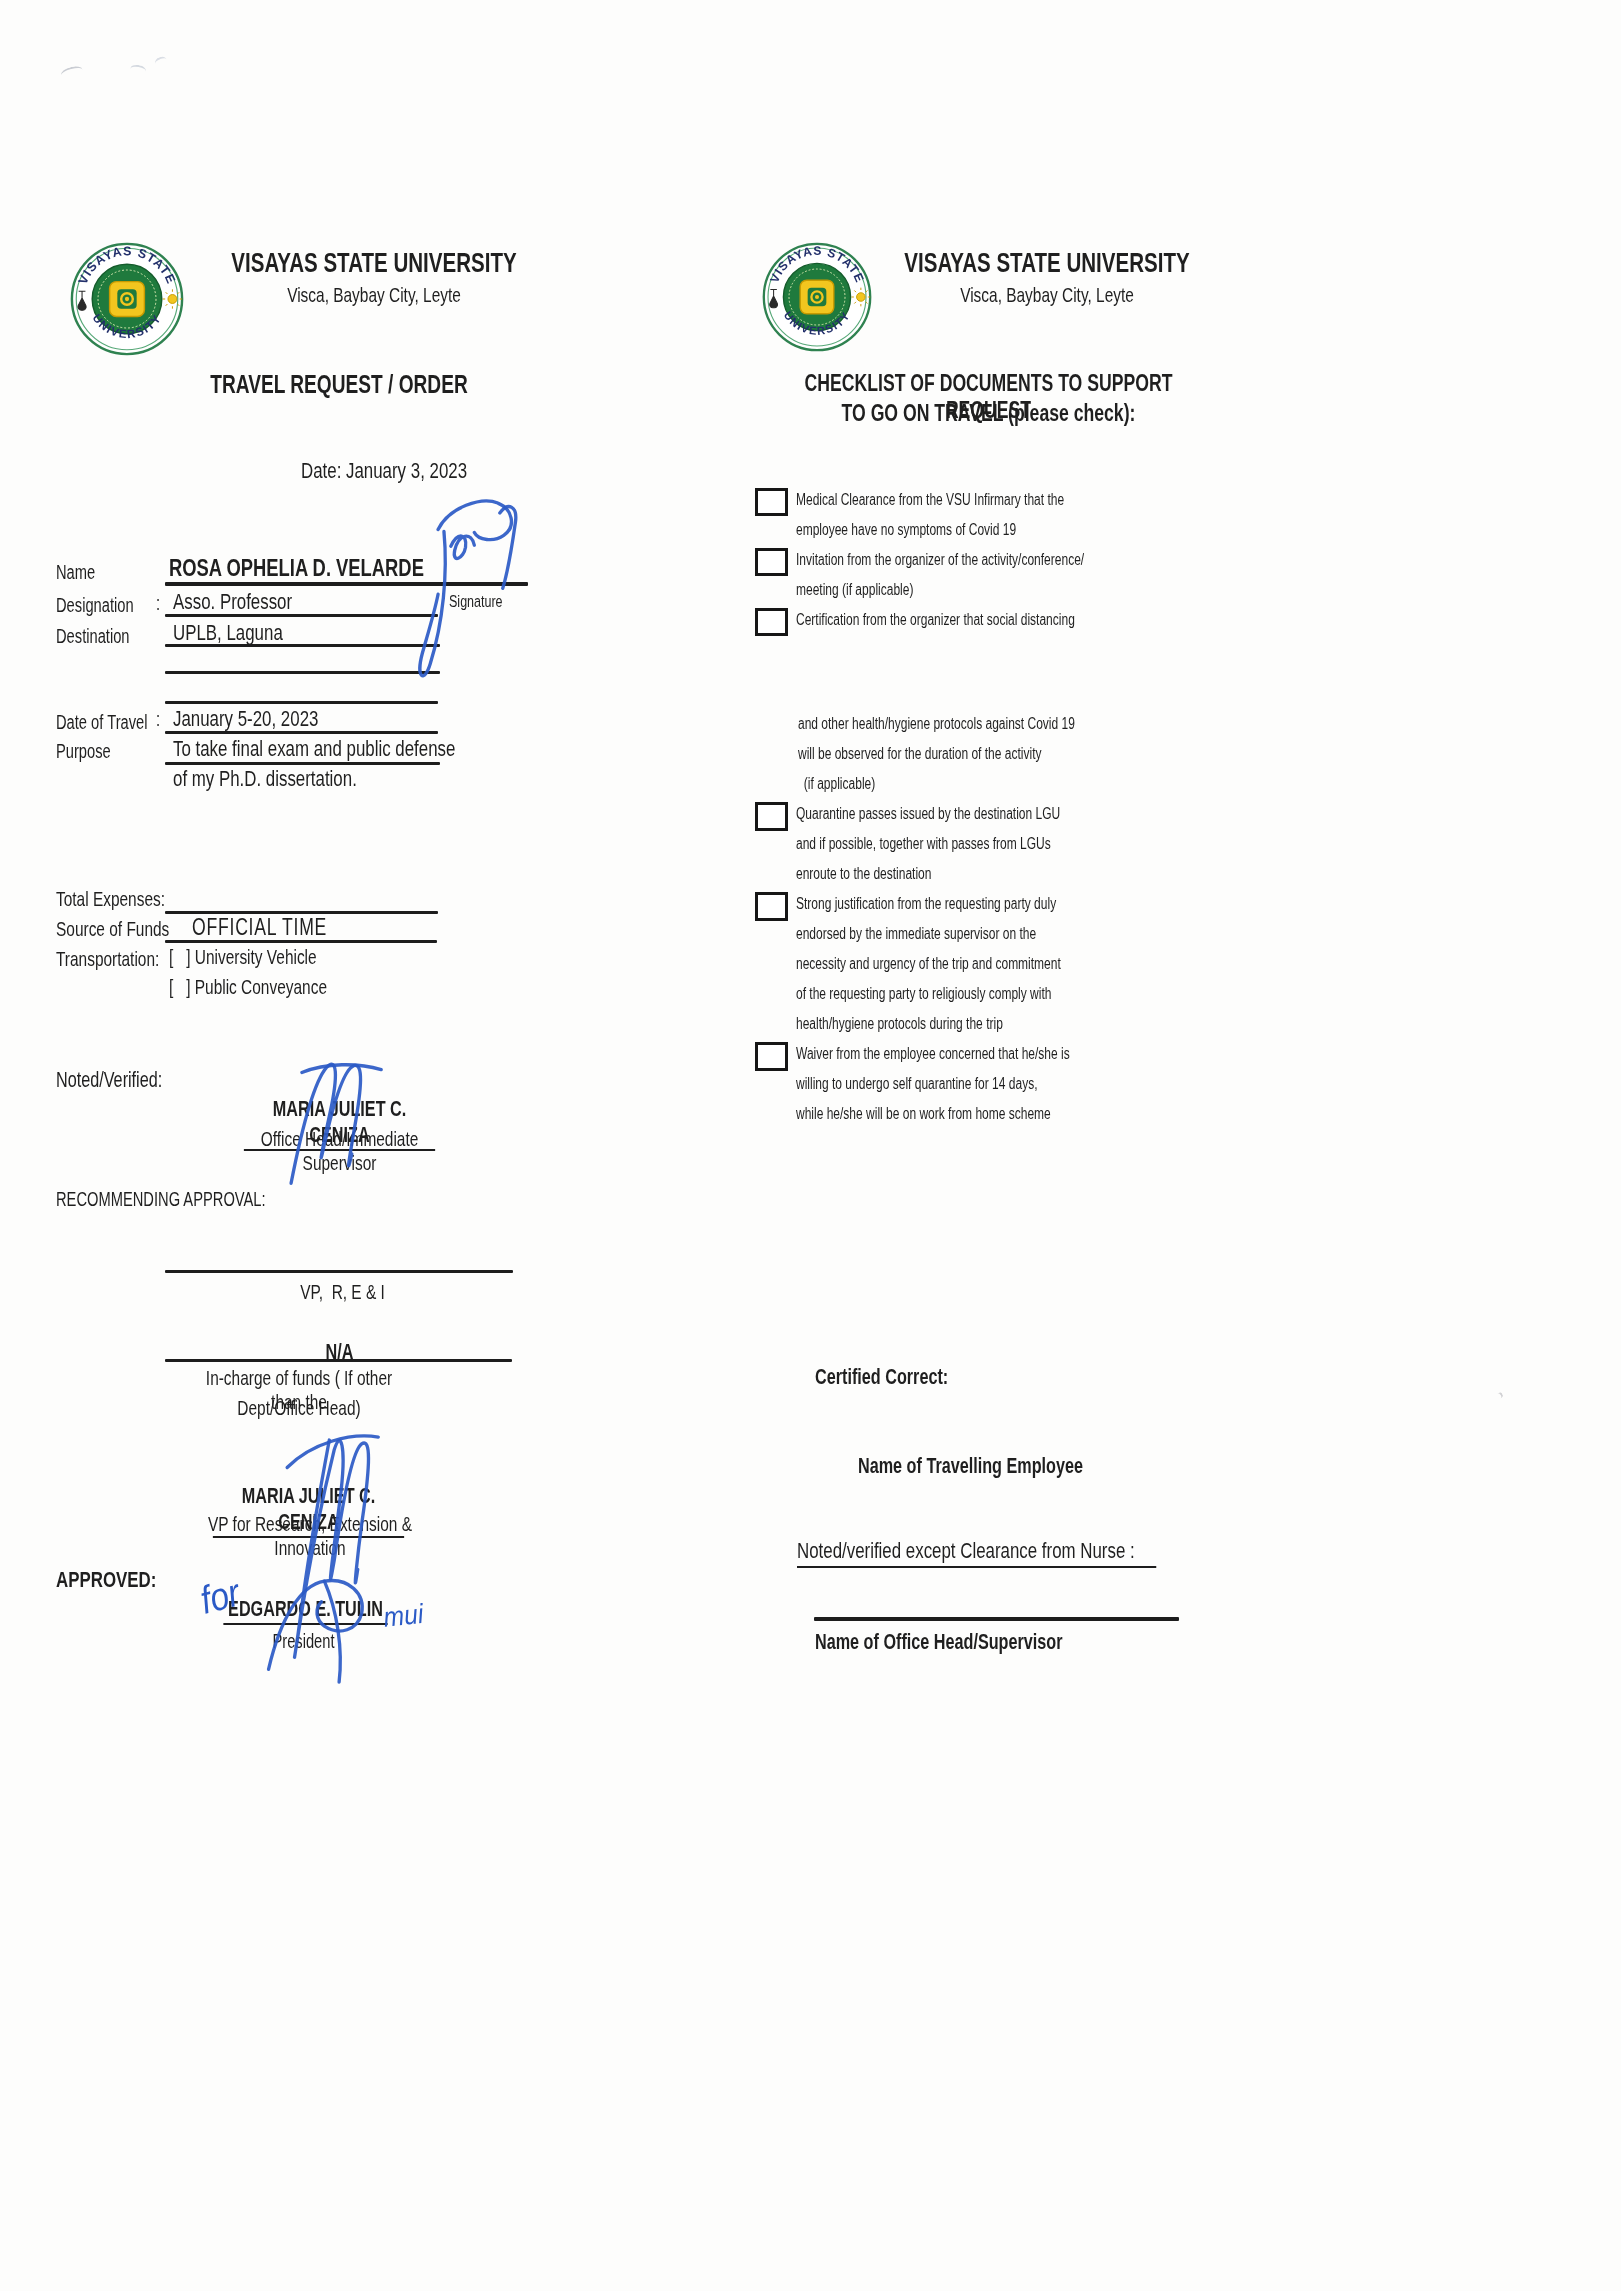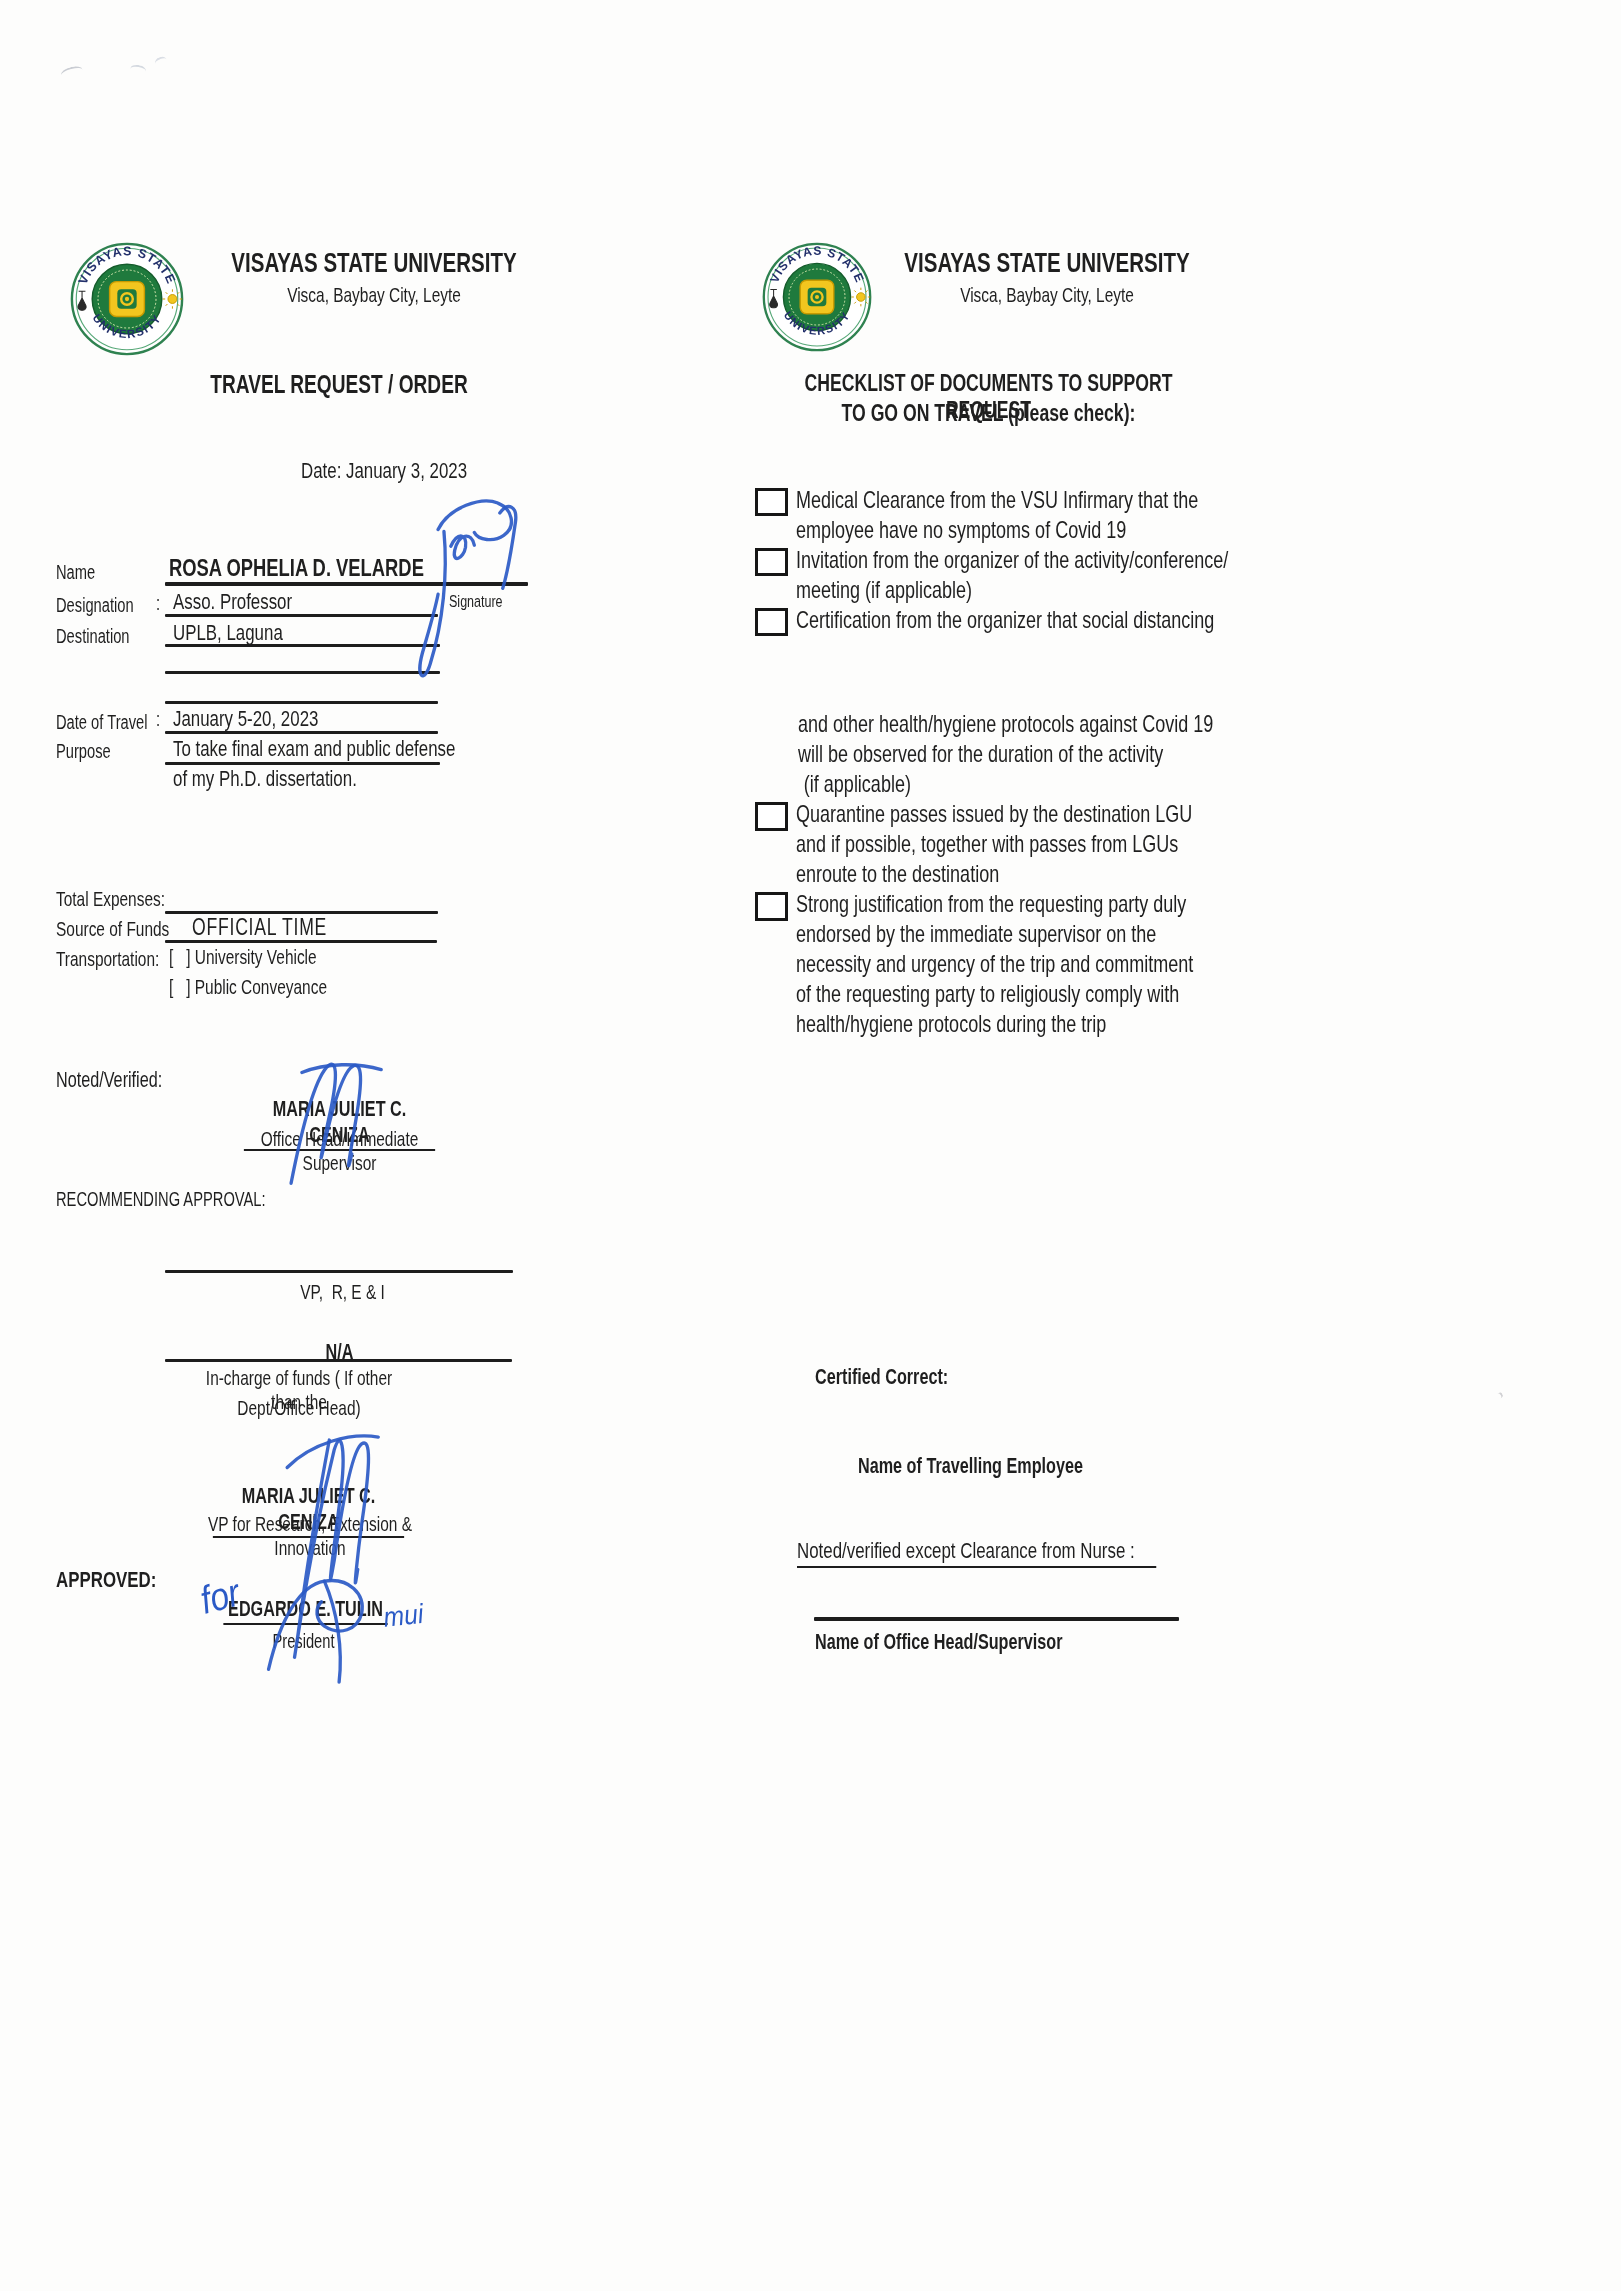--- a/index.html
+++ b/index.html
@@ -12,21 +12,21 @@
   .abs{position:absolute;}
   
   .nL{transform:scaleX(.75);transform-origin:0 0;white-space:nowrap;}
   .nC{transform:scaleX(.75);transform-origin:50% 0;}
   .b{font-weight:bold;}
   .ctr{text-align:center;}
   .rule{position:absolute;height:2.9px;background:#1d1d1d;border-radius:1px;}
   .rule.thick{height:3.9px;}
   .uname{border-bottom:2.9px solid #1d1d1d;padding:0 5.9px 1px 5.9px;display:inline-block;}
   
-  .chk-wrap{position:absolute;left:755px;top:485px;width:549px;font-size:24px;line-height:30px;}
+  .chk-wrap{position:absolute;left:755px;top:485px;width:549px;font-size:16px;line-height:30px;}
   .chk-item{display:flex;align-items:flex-start;}
   .chk-box{flex:0 0 auto;width:26.5px;height:22.5px;border:3.9px solid #161616;margin:2.9px 8.8px 0 0;background:#fff;}
   .chk-text{width:706px;}
   .chk-gap{height:73px;}
   .chk-cont{margin-left:43px;}
   .sig-svg{position:absolute;left:0;top:0;pointer-events:none;}
   .sig-svg path{fill:none;stroke:#2b5ac6;stroke-width:3.4;stroke-linecap:round;stroke-linejoin:round;opacity:.92;}
   .hand{color:#2b5ac6;font-style:italic;white-space:nowrap;}
   .artifact{position:absolute;border-radius:50%;}
   .seal text{font-weight:bold;fill:#23306b;}
@@ -199,20 +199,28 @@
     <div class="chk-item">
       <div class="chk-box"></div>
       <div class="chk-text nL">
         <div>Strong justification from the requesting party duly</div>
         <div>endorsed by the immediate supervisor on the</div>
         <div>necessity and urgency of the trip and commitment</div>
         <div>of the requesting party to religiously comply with</div>
         <div>health/hygiene protocols during the trip</div>
       </div>
     </div>
+    <div class="chk-item">
+      <div class="chk-box"></div>
+      <div class="chk-text nL">
+        <div>Waiver from the employee concerned that he/she is</div>
+        <div>willing to undergo self quarantine for 14 days,</div>
+        <div>while he/she will be on work from home scheme</div>
+      </div>
+    </div>
   </div>
 
   <div class="abs b nL" style="left:815px;top:1364px;font-size:21.6px;">Certified Correct:</div>
   <div class="abs b nL" style="left:858px;top:1453px;font-size:21.6px;">Name of Travelling Employee</div>
   <div class="abs nL" style="left:797px;top:1538px;font-size:22.5px;"><span style="border-bottom:2.9px solid #1d1d1d;padding-right:29px;padding-bottom:2px;display:inline-block;">Noted/verified except Clearance from Nurse :</span></div>
   <div class="rule thick" style="left:814px;top:1617px;width:365px;"></div>
   <div class="abs b nL" style="left:815px;top:1629px;font-size:21.6px;">Name of Office Head/Supervisor</div>
 
   <svg class="sig-svg" width="1621" height="2292" viewBox="0 0 1654 2338">
     <g>

